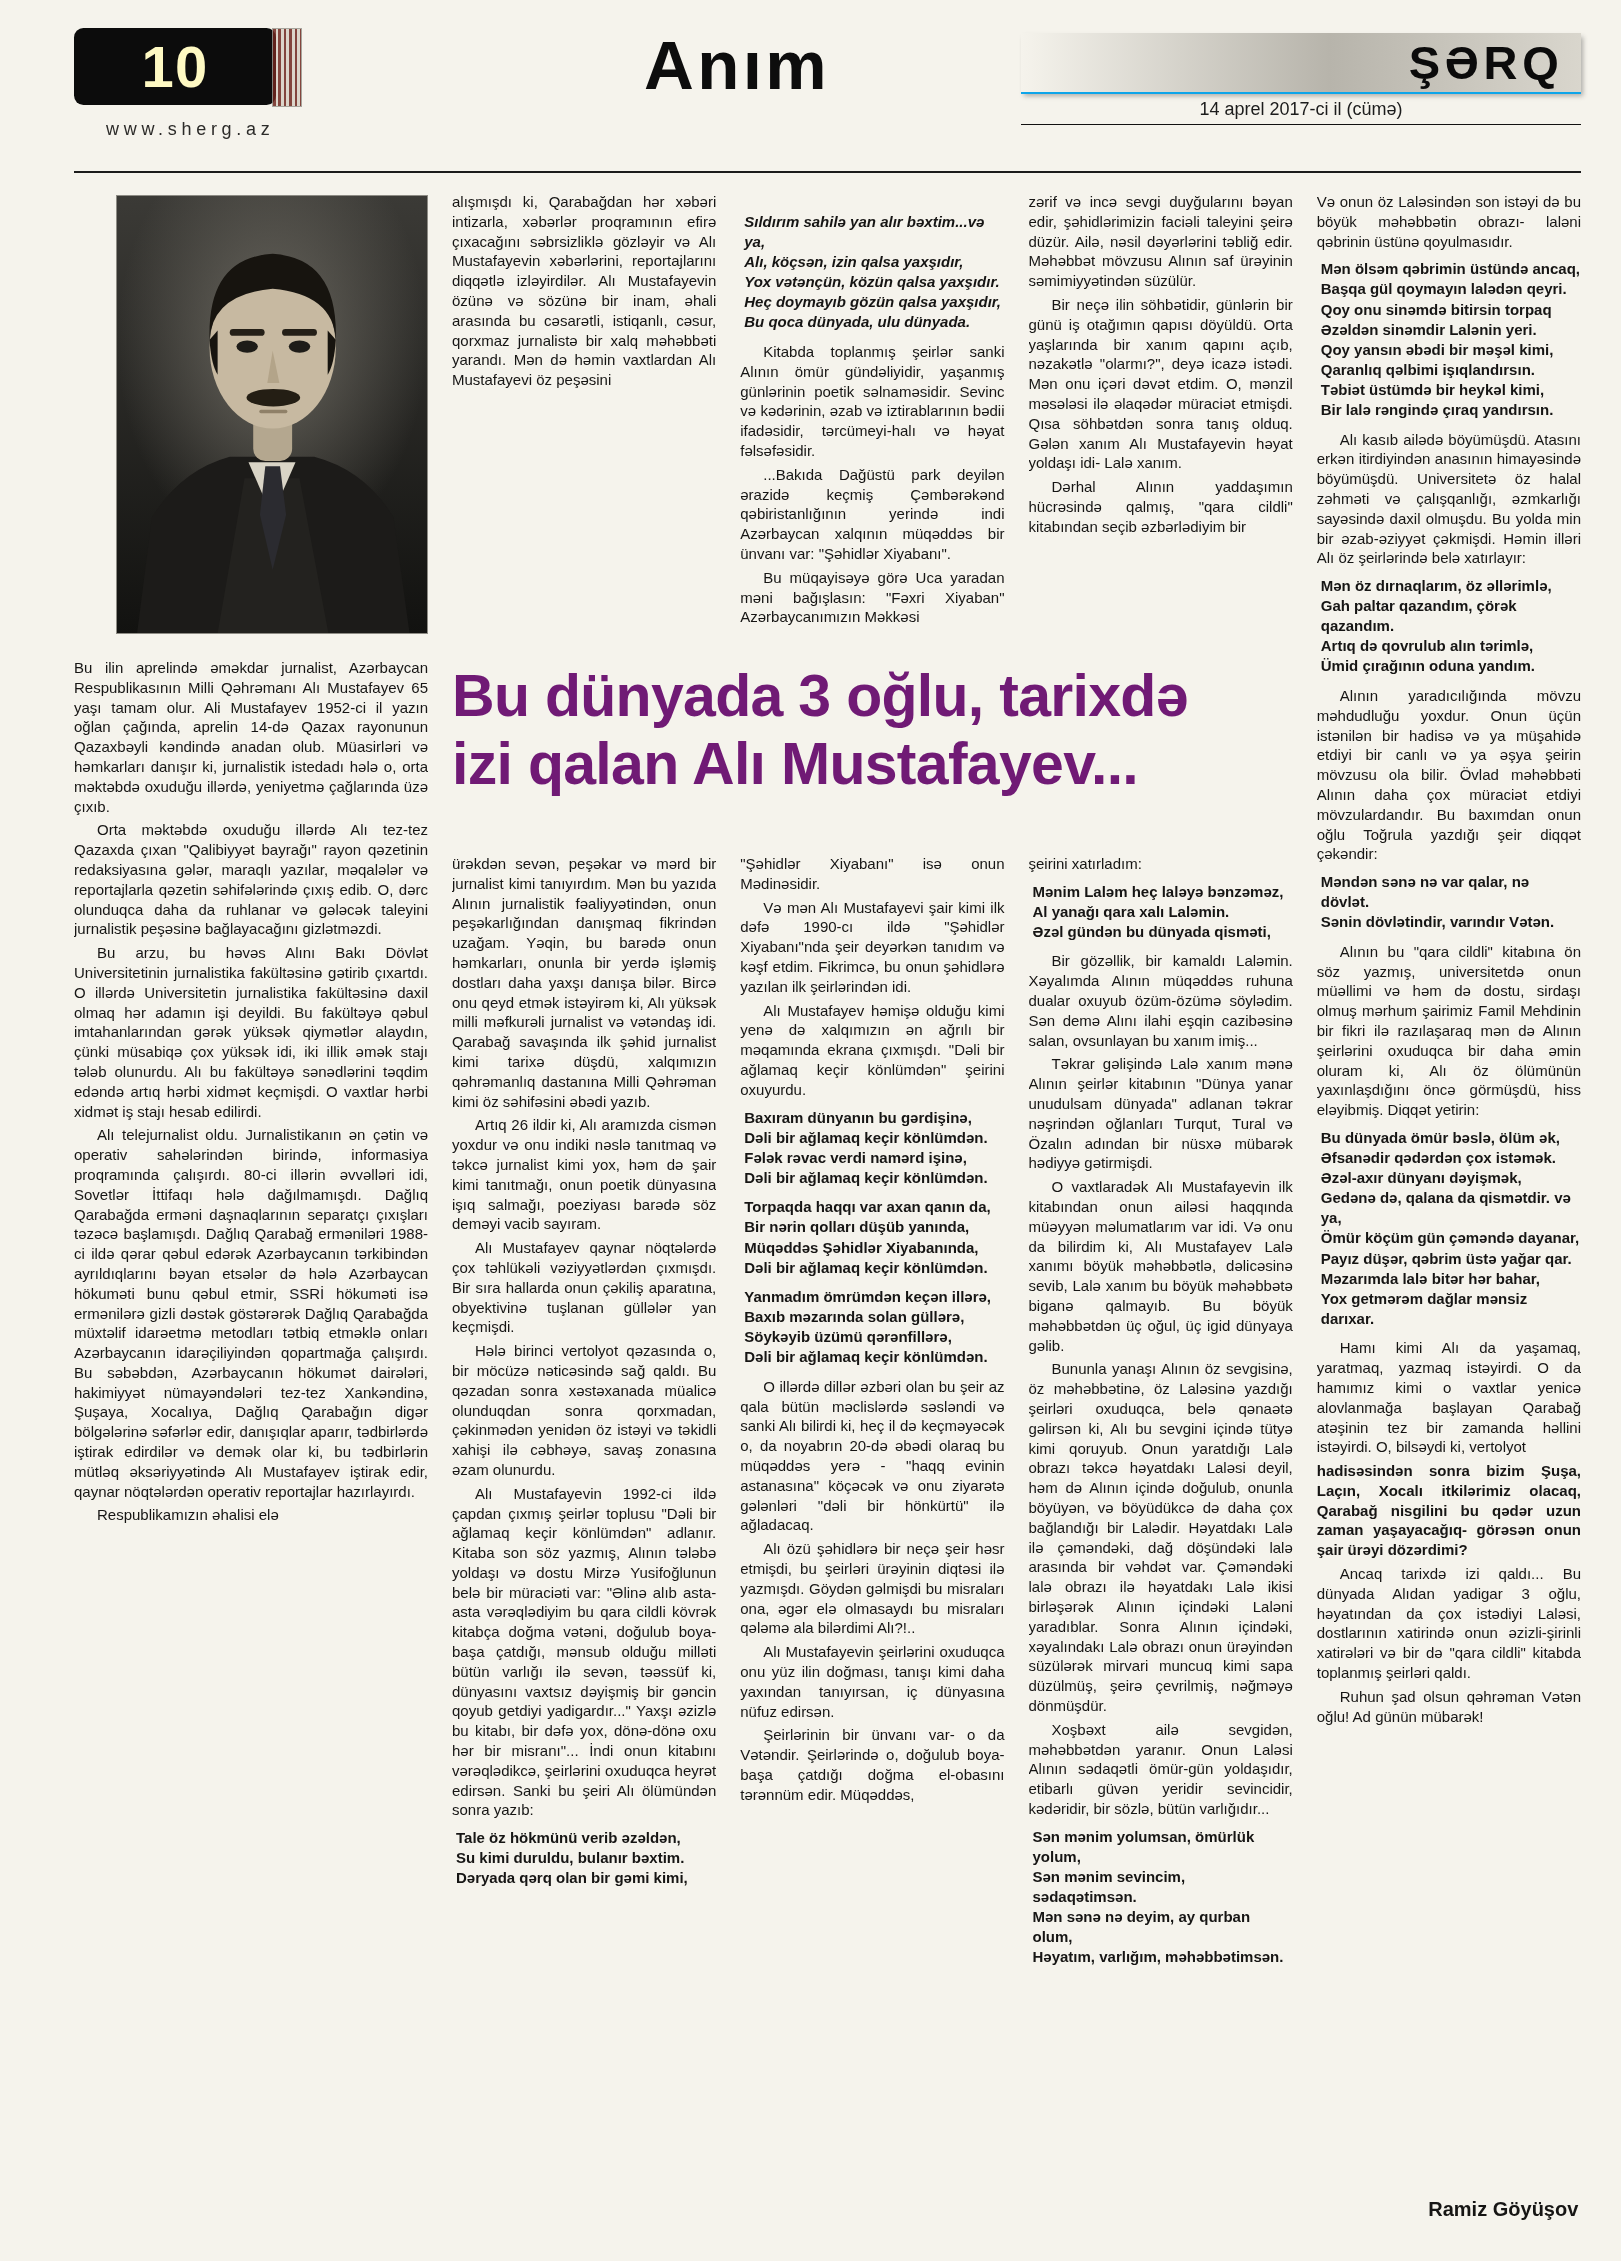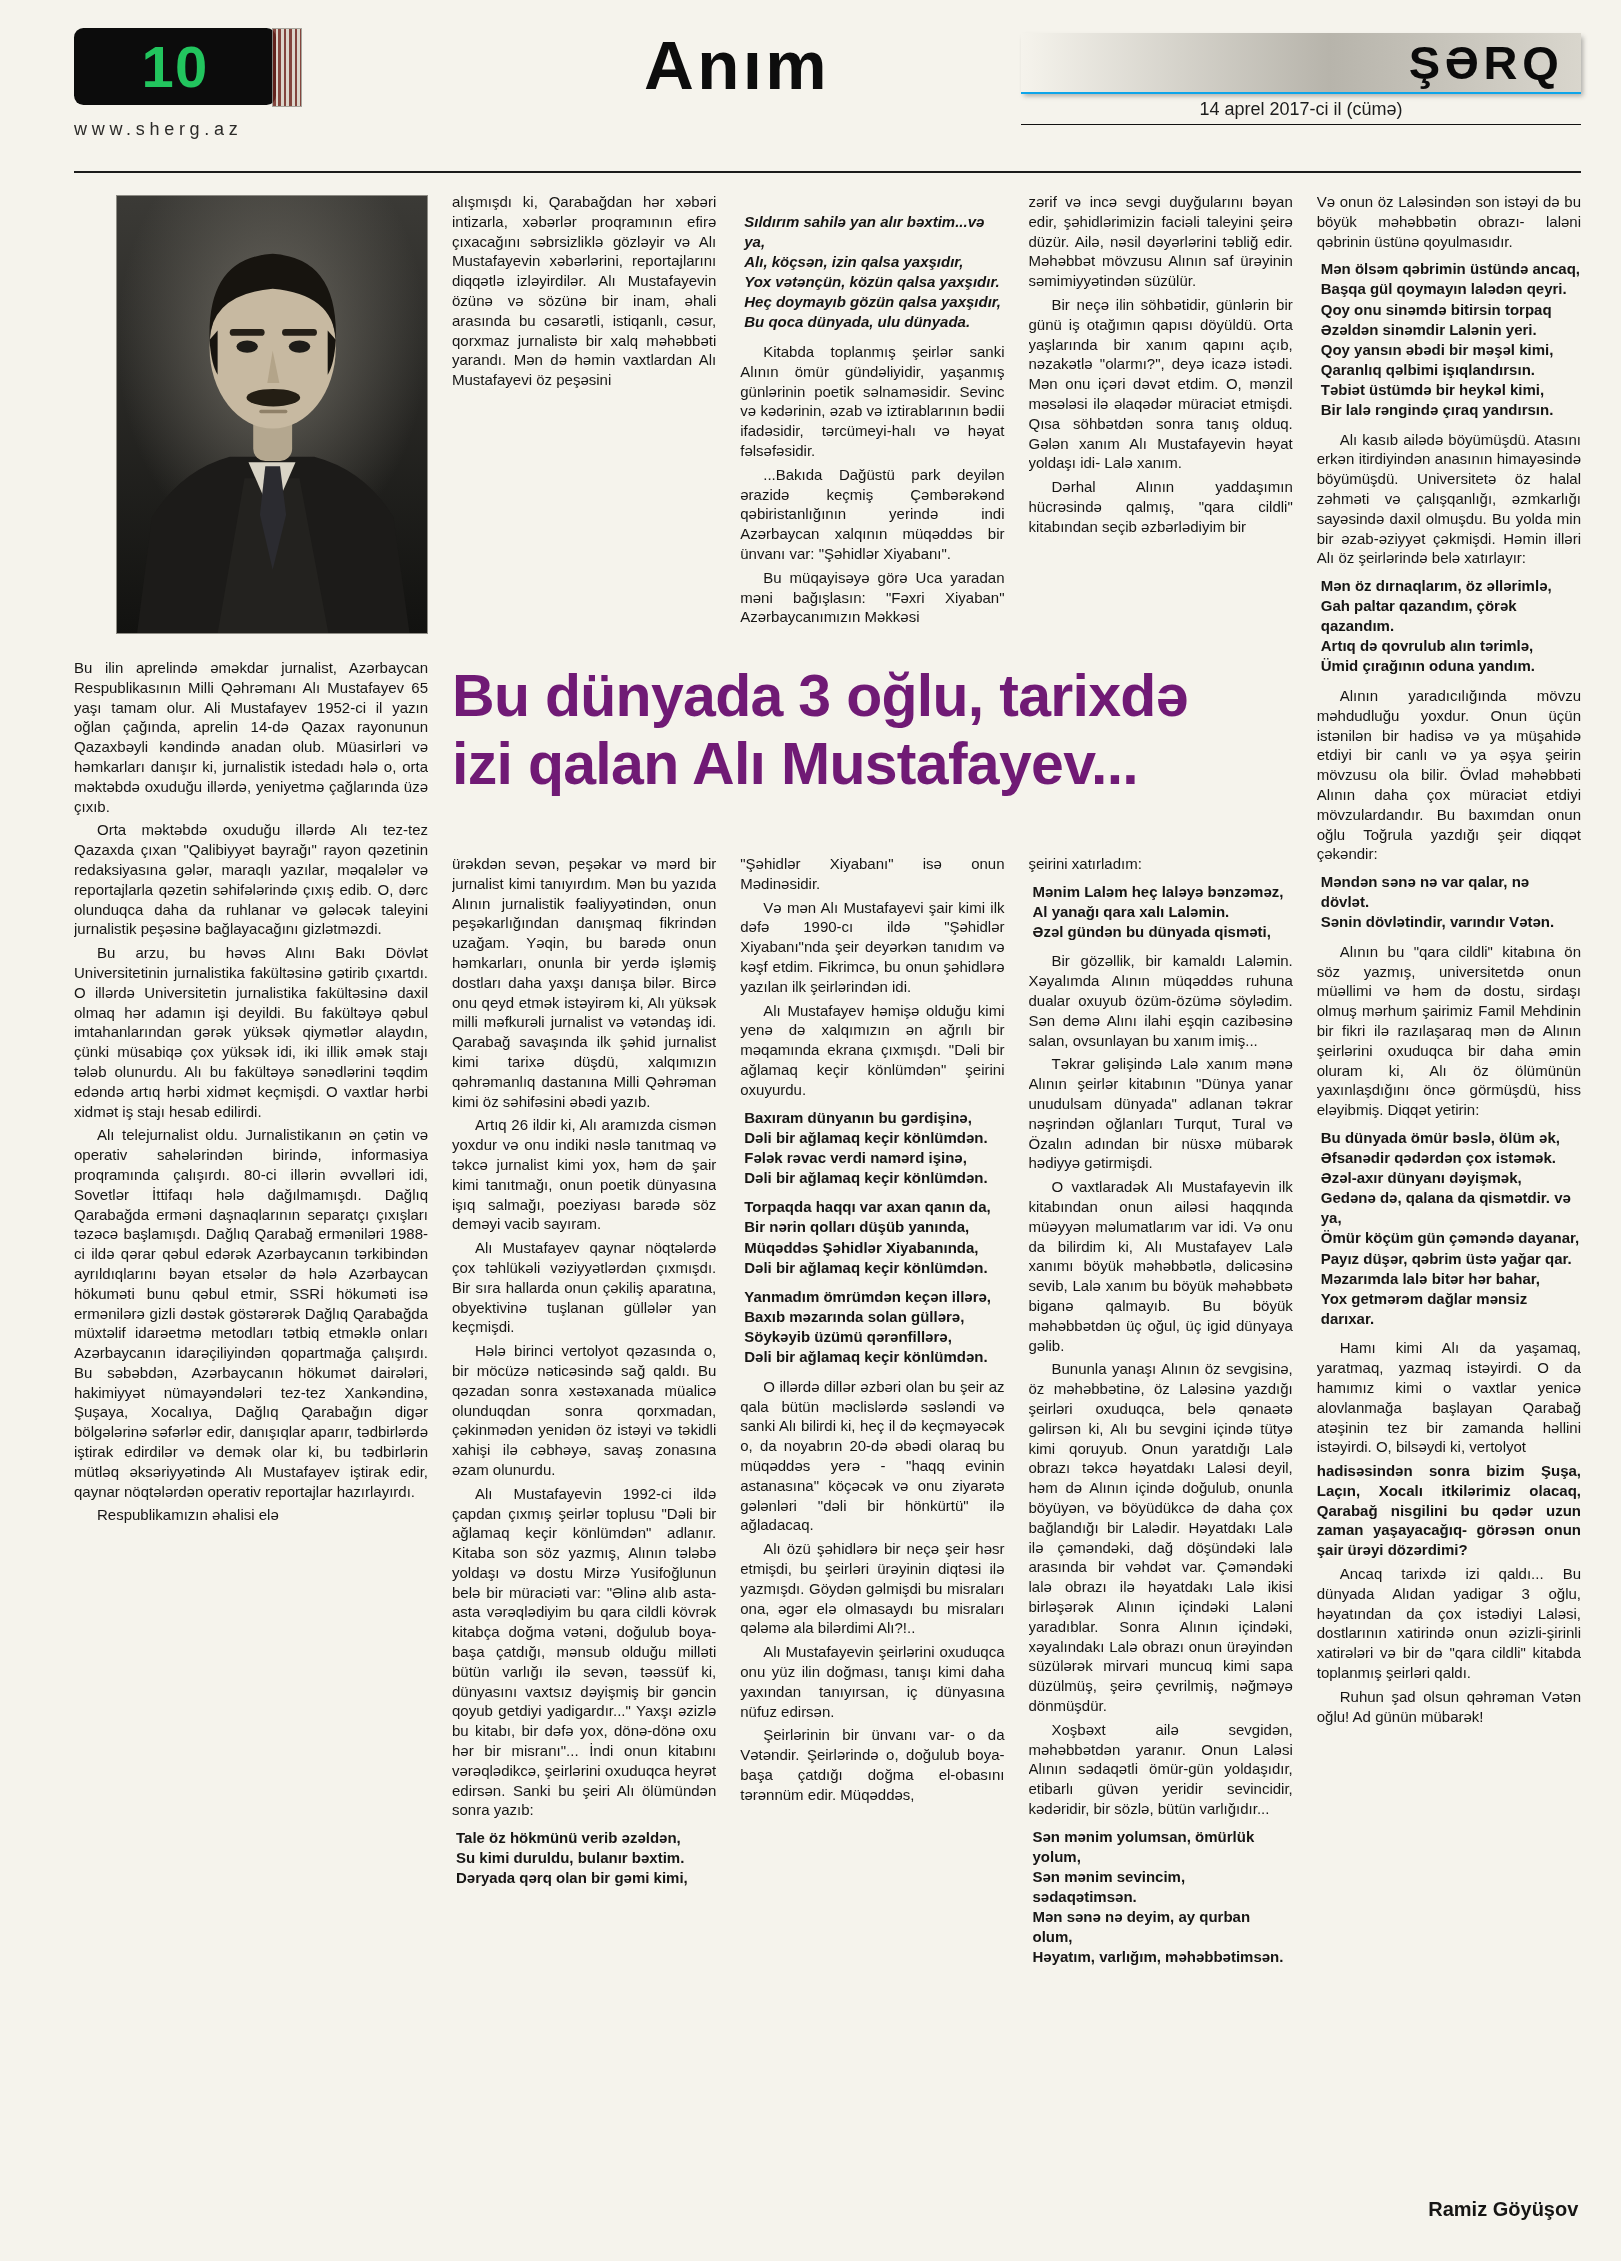--- a/index.html
+++ b/index.html
@@ -16,27 +16,27 @@
   .hdr{
     position:absolute;left:74px;right:40px;top:23.6px;height:147px;
     border-bottom:2px solid #1b1b1b;
   }
   .hdr-left{position:absolute;left:0;top:4px;}
   .pagenum-row{display:flex;align-items:stretch;}
   .pagenum-box{
     width:202px;height:77px;background:#0c0c0c;border-radius:9.4px;
     display:flex;align-items:center;justify-content:center;
   }
-  .pagenum-box span{color:#22c55e;font-size:58px;font-weight:800;letter-spacing:1.3px;}
+  .pagenum-box span{color:#fef9c3;font-size:58px;font-weight:800;letter-spacing:1.3px;}
   .stamp{
     width:28px;height:77px;margin-left:-4px;opacity:.85;
     background:repeating-linear-gradient(90deg,#70271f 0 2.7px,#d8d2c6 2.7px 5.4px);
     border:0.7px solid #9a9890;
   }
-  .website{margin-top:12px;font-size:18px;letter-spacing:4.7px;color:#2c2b29;}
+  .website{margin-top:12px;font-size:18px;letter-spacing:4.7px;color:#2c2b29;margin-left:32px;}
   .section-title{
     position:absolute;left:44%;top:2.7px;transform:translateX(-50%);
     font-size:69px;font-weight:800;letter-spacing:3.4px;color:#0d0d0d;
   }
   .masthead{position:absolute;right:0;top:9.4px;width:560px;}
   .masthead-bar{
     height:59px;display:flex;align-items:center;justify-content:flex-end;
     padding-right:17.5px;
     background:linear-gradient(90deg, rgba(190,188,180,0) 0%, #b7b4ab 55%, #d9d6cd 100%);
     box-shadow:3.4px 4px 4.7px rgba(40,40,40,.35);

